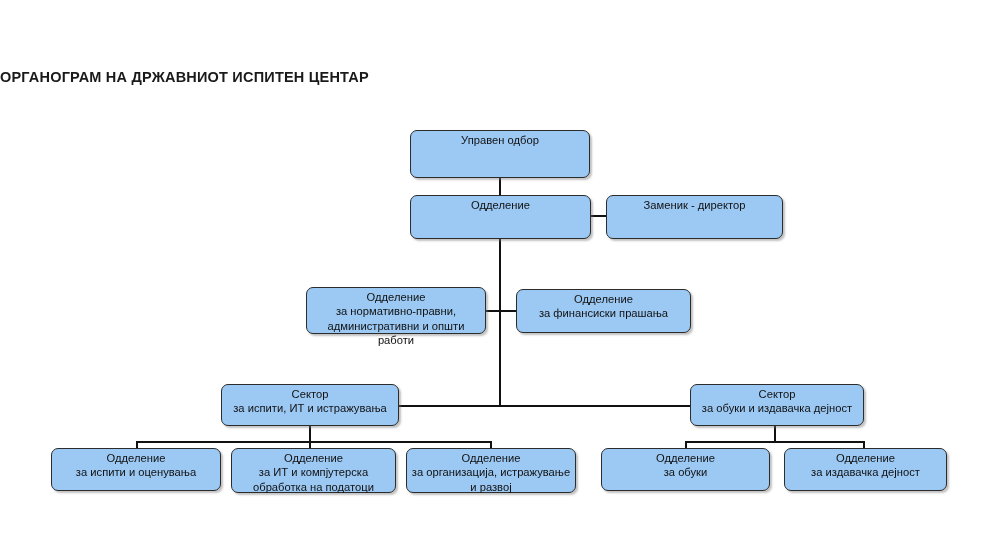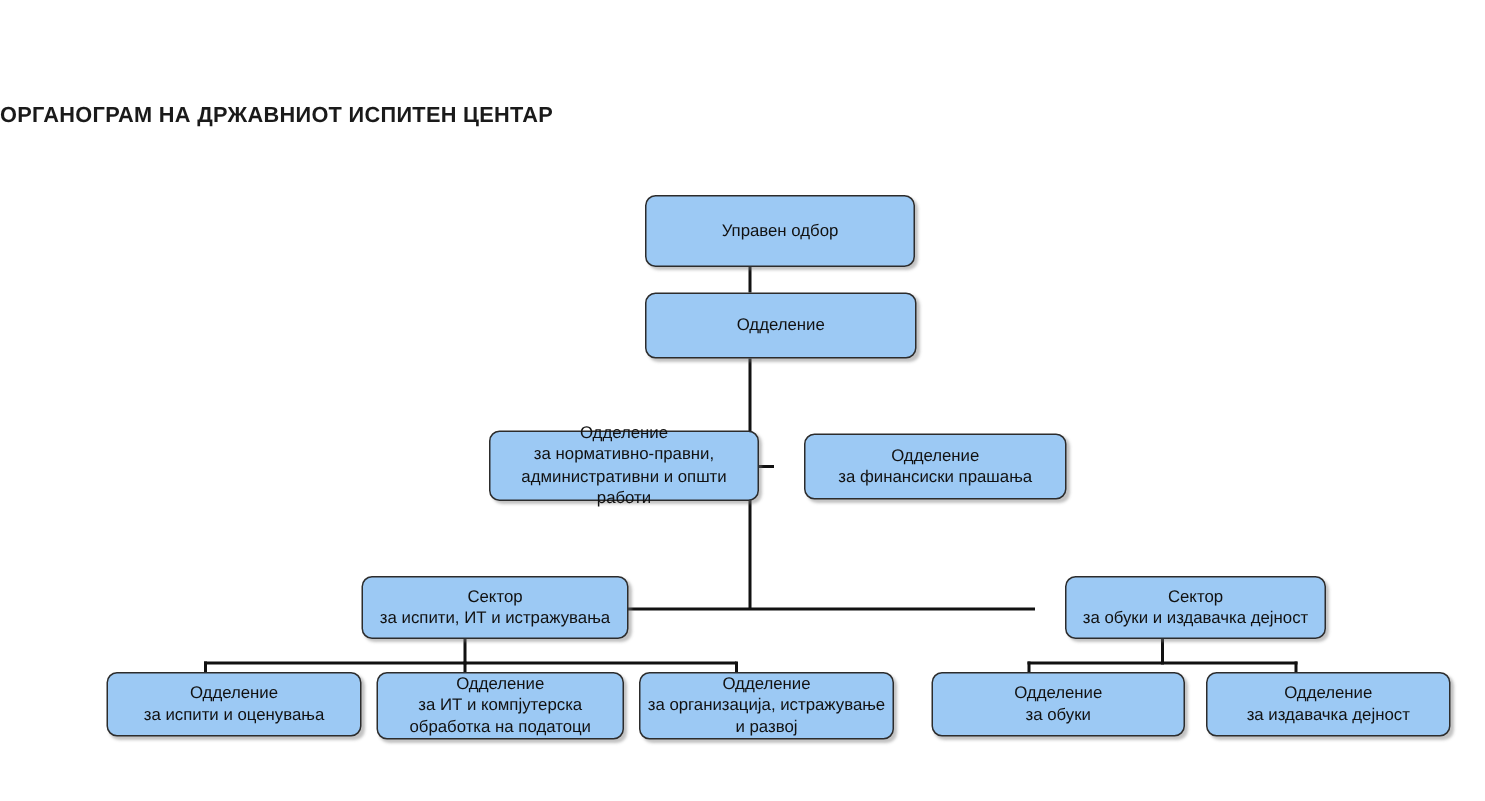--- a/index.html
+++ b/index.html
@@ -28,30 +28,28 @@
     white-space: nowrap;
     margin-top: 21px;
   }
   .node {
     position: absolute;
     box-sizing: border-box;
     background: #9CC9F4;
     border: 1.1px solid #2c2c2c;
     border-radius: 7px;
     display: flex;
-    align-items: center;
     justify-content: center;
     text-align: center;
     color: #111111;
     font-size: 11.2px;
     line-height: 1.28;
     box-shadow: 2px 2px 2px rgba(120,120,120,0.45);
     padding: 2px 4px;
     z-index: 3;
-    margin-left: 20px;
   }
   .node .lbl {
     display: block;
     white-space: pre-line;
   }
   .conn {
     position: absolute;
     background: #111111;
     z-index: 1;
   }
@@ -89,20 +87,23 @@
   <div class="conn v" style="left:863px; top:441px; height:17px;"></div>
 
   <div class="node" style="left:410px; top:130px; width:180px; height:48px;">
     <span class="lbl">Управен одбор</span>
   </div>
 
   <div class="node" style="left:410px; top:195px; width:181px; height:44px;">
     <span class="lbl">Одделение</span>
   </div>
 
+  <div class="node" style="left:606px; top:195px; width:177px; height:44px;">
+    <span class="lbl">Заменик - директор</span>
+  </div>
 
   <div class="node" style="left:306px; top:287px; width:180px; height:47px;">
     <span class="lbl">Одделение
 за нормативно-правни,
 административни и општи работи</span>
   </div>
 
   <div class="node" style="left:516px; top:289px; width:175px; height:44px;">
     <span class="lbl">Одделение
 за финансиски прашања</span>

